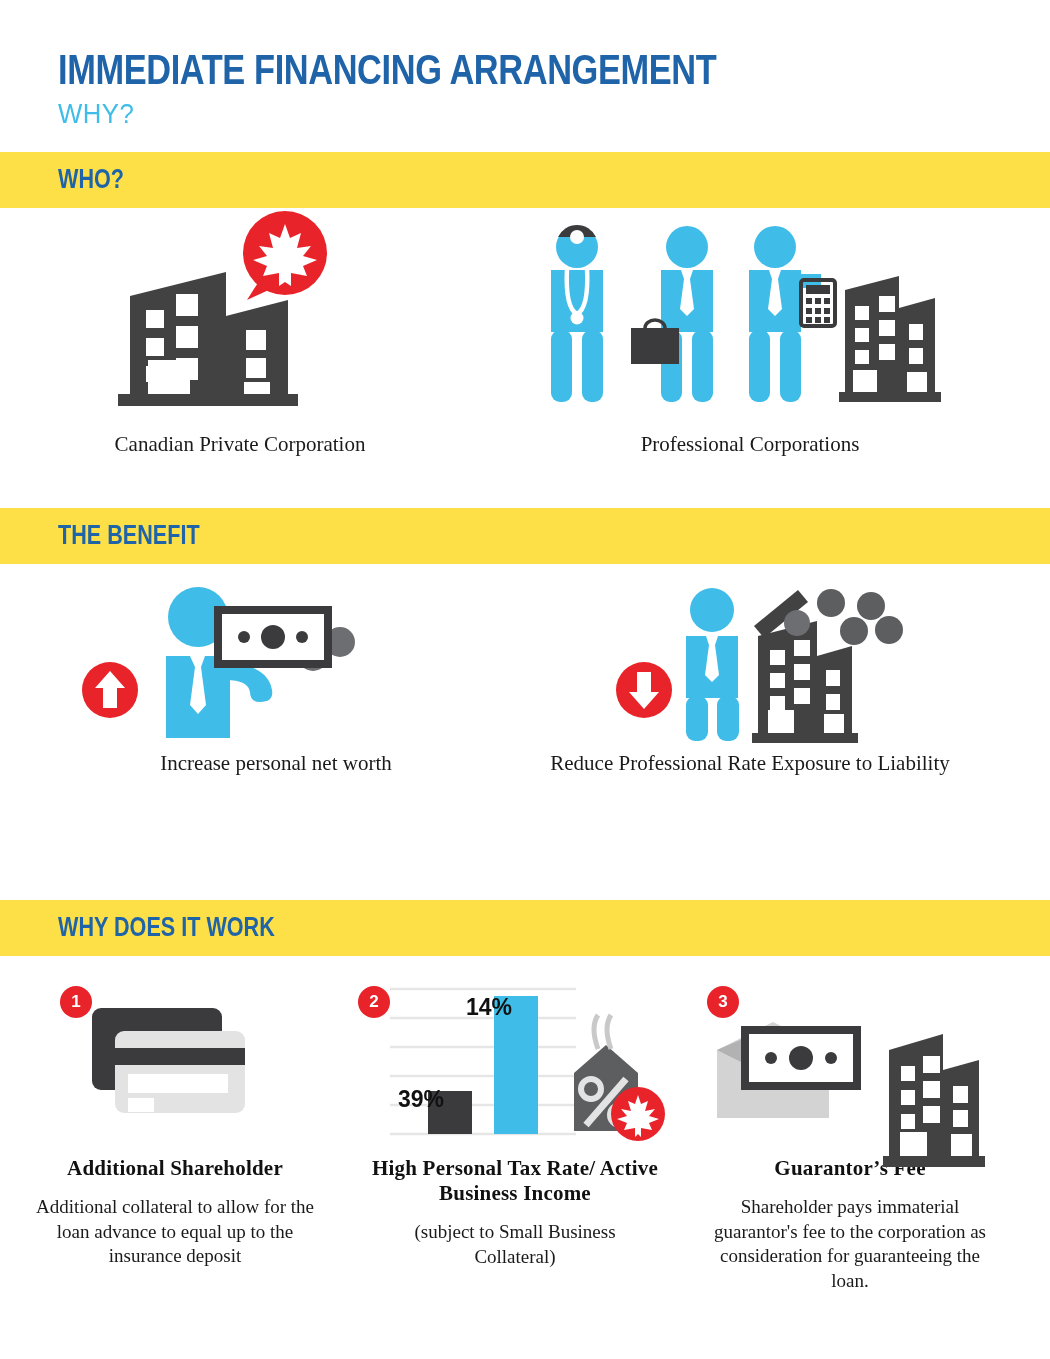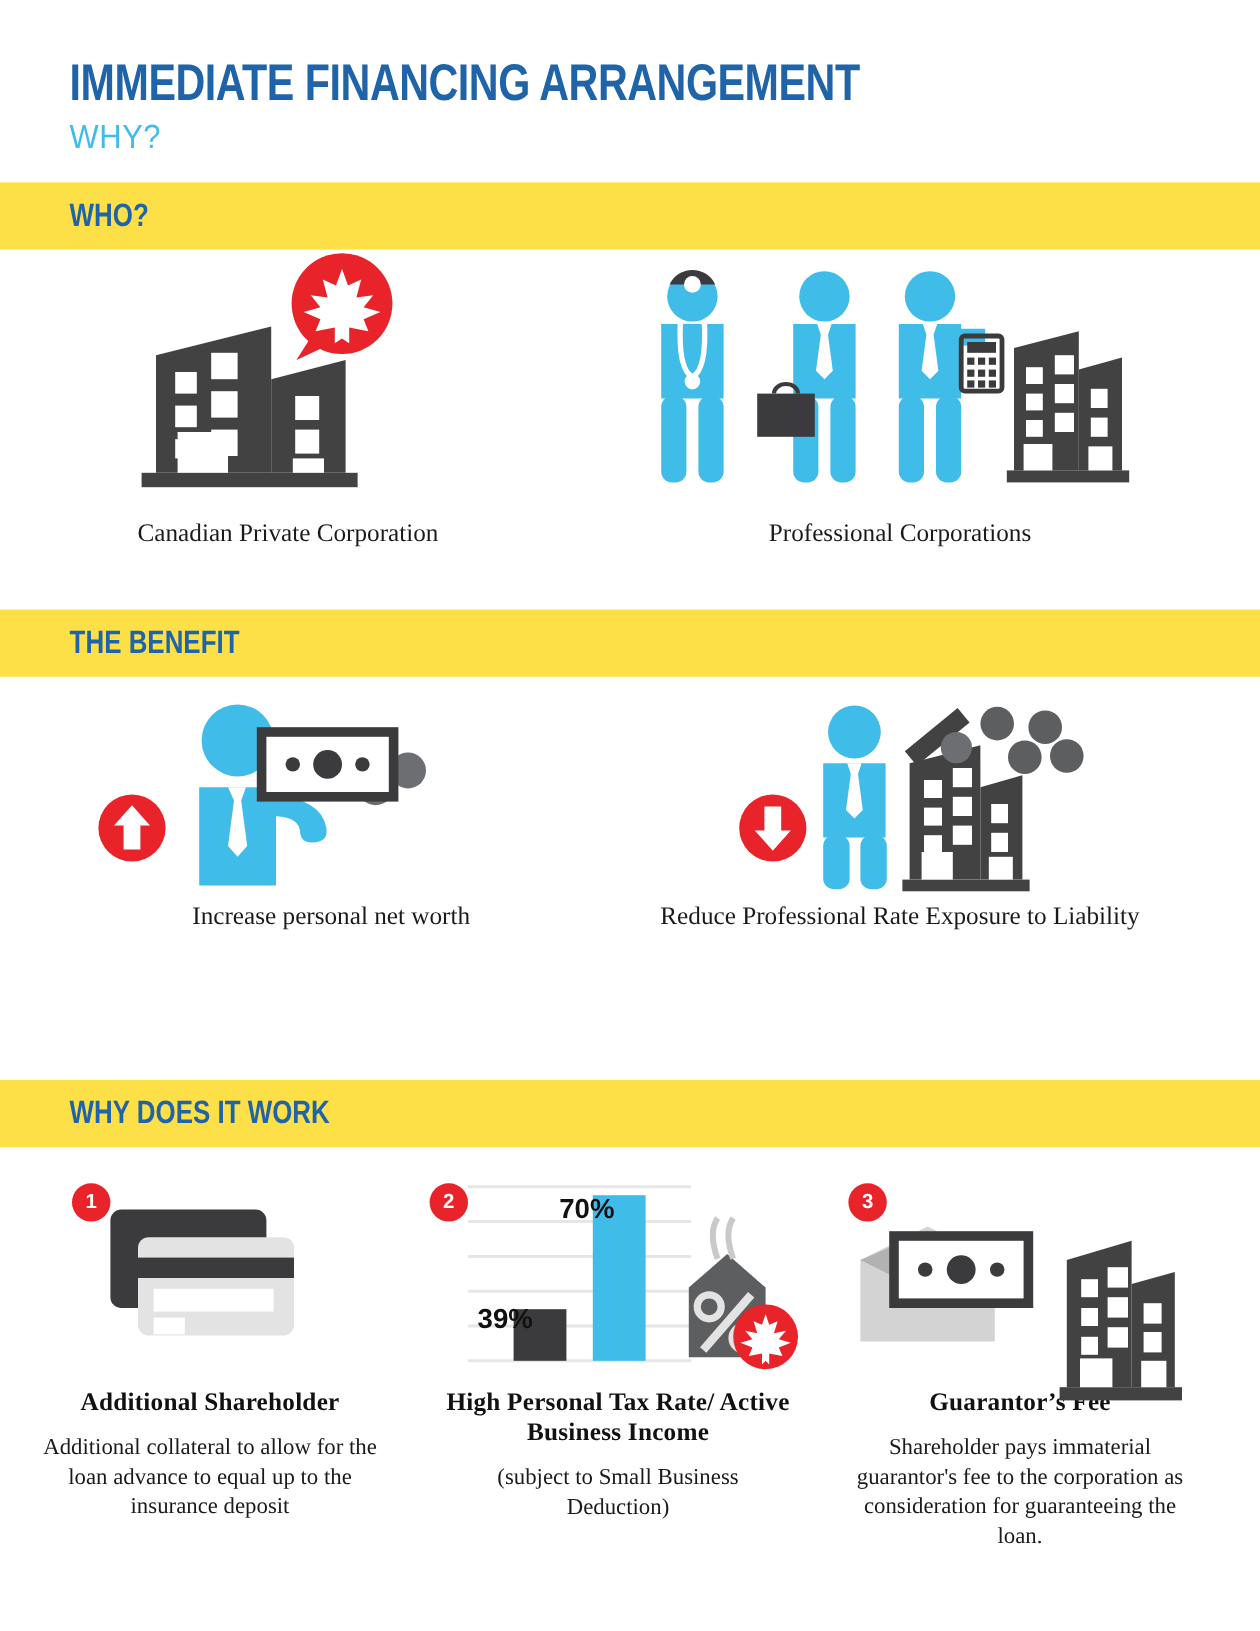--- a/index.html
+++ b/index.html
@@ -362,25 +362,25 @@
             <circle cx="223" cy="138" r="10" fill="none" stroke="#e3e3e4" stroke-width="6"></circle>
             <circle cx="252" cy="164" r="10" fill="none" stroke="#e3e3e4" stroke-width="6"></circle>
             <line x1="258" y1="128" x2="218" y2="174" stroke="#e3e3e4" stroke-width="7"></line>
           </g>
           <g>
             <circle cx="270" cy="163" r="27" fill="#e8232a"></circle>
             <path d="M270 144 L273 153 L280 150 L277 160 L287 158 L281 165 L291 168 L281 172 L284 179 L273 177 L273 186 L270 183 L267 186 L267 177 L256 179 L259 172 L249 168 L259 165 L253 158 L263 160 L260 150 L267 153 Z" fill="#ffffff"></path>
           </g>
         </svg>
 
-        <div style="position:absolute; left:116px; top:38px; font-family:'Liberation Sans',sans-serif; font-weight:700; font-size:23px; color:#111;">70%</div>
+        <div style="position:absolute; left:116px; top:38px; font-family:'Liberation Sans',sans-serif; font-weight:700; font-size:23px; color:#111;">14%</div>
         <div style="position:absolute; left:48px; top:130px; font-family:Liberation Sans, sans-serif; font-weight:700; font-size:23px; color:#111;">39%</div>
       </div>
       <div class="why-head">High Personal Tax Rate/ Active Business Income</div>
-      <div class="why-body">(subject to Small Business Deduction)</div>
+      <div class="why-body">(subject to Small Business Collateral)</div>
     </div>
 
     <div class="why-col c3">
       <div class="why-art">
         <div class="num-badge" style="left:22px; top:30px;">3</div>
         <svg width="300" height="180" viewBox="0 0 300 180" style="position:absolute; left:12px; top:52px;">
           <g>
             <path d="M20 42 L76 14 L132 42 L132 110 L20 110 Z" fill="#d3d3d4"></path>
             <path d="M20 42 L76 18 L132 42 L76 70 Z" fill="#b2b2b3"></path>
             <rect x="48" y="22" width="112" height="56" fill="#ffffff" stroke="#3b3b3d" stroke-width="8"></rect>

